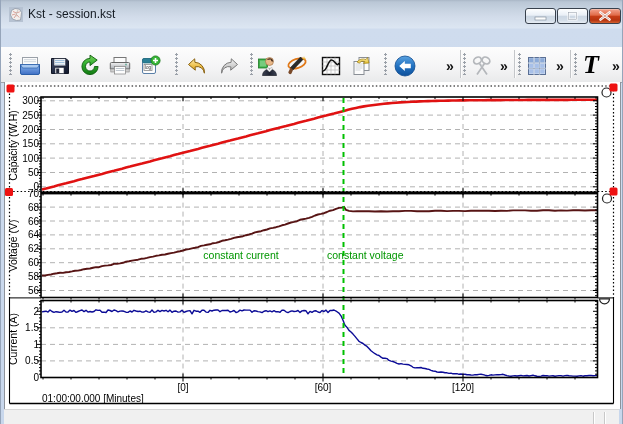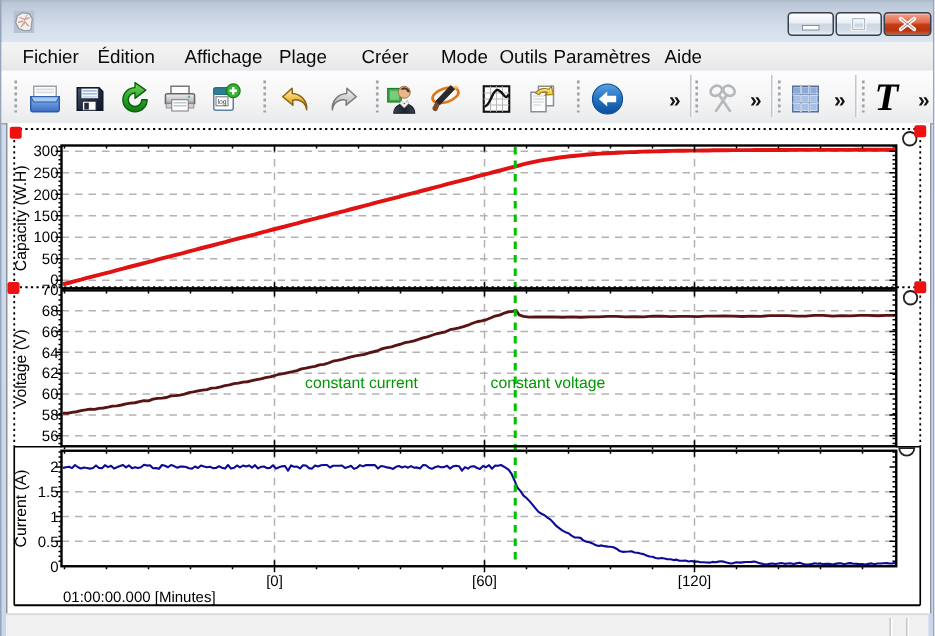--- a/index.html
+++ b/index.html
@@ -31,42 +31,32 @@
 #plots{position:absolute;left:0;top:0;width:623px;height:424px}
 </style></head><body>
 <div id="win">
 
 <svg id="kicon" viewBox="0 0 14 15">
  <rect x="0" y="0" width="14" height="15" fill="#b6c2d2"></rect>
  <path d="M2.5 3.5 L6 1.5 L10.5 2.2 L12.5 5.5 L12 9.5 L11.5 13 L7.5 13.5 L3.5 12 L1.5 8 Z" fill="#f3f0ee" stroke="#8f98a5" stroke-width="0.8"></path>
  <path d="M4 4.5 L7.5 6 L10.8 4.8 M5 11 L7.5 7.5 L10.2 10.5 M3 8 L6.5 7" stroke="#d89a90" stroke-width="0.9" fill="none"></path>
  <path d="M7.5 6 L7 9.5 M9 3 L7.5 6" stroke="#b8b2ac" stroke-width="0.7" fill="none"></path>
 </svg>
+<div id="title">Kst - session.kst</div>
 <div class="cbtn" id="bmin"><svg width="29" height="14" viewBox="0 0 29 14">
         <rect x="9" y="8" width="11" height="3" fill="#fdfdfd" stroke="#7a8694" stroke-width="0.6"></rect>
       </svg></div>
 <div class="cbtn" id="bmax"><svg width="29" height="14" viewBox="0 0 29 14">
         <rect x="10.5" y="3.5" width="8" height="7" fill="none" stroke="#fdfdfd" stroke-width="2"></rect>
         <rect x="10.5" y="3.5" width="8" height="7" fill="none" stroke="#8a94a2" stroke-width="0.5"></rect>
       </svg></div>
 <div class="cbtn" id="bcls"><svg width="30" height="14" viewBox="0 0 30 14">
         <path d="M10.5 3.5 L19.5 10.5 M19.5 3.5 L10.5 10.5" stroke="#fff" stroke-width="2.6" stroke-linecap="round"></path>
         <path d="M10.5 3.5 L19.5 10.5 M19.5 3.5 L10.5 10.5" stroke="#802010" stroke-width="0.4" fill="none"></path>
       </svg></div>
-<div id="menubar">
-      <span style="left:14px">Fichier</span>
-      <span style="left:64px">Édition</span>
-      <span style="left:122px">Affichage</span>
-      <span style="left:185px">Plage</span>
-      <span style="left:240px">Créer</span>
-      <span style="left:293px">Mode</span>
-      <span style="left:332px">Outils</span>
-      <span style="left:368px">Paramètres</span>
-      <span style="left:442px">Aide</span>
-    </div>
 <div id="toolbar">
       <div class="tsep" style="left:459px"></div>
       <div class="tsep" style="left:513px"></div>
       <div class="tsep" style="left:569px"></div>
       <div class="grip" style="left:8px"></div>
       <div class="grip" style="left:174px"></div>
       <div class="grip" style="left:249px"></div>
       <div class="grip" style="left:383px"></div>
       <div class="grip" style="left:462px"></div>
       <div class="grip" style="left:517px"></div>

